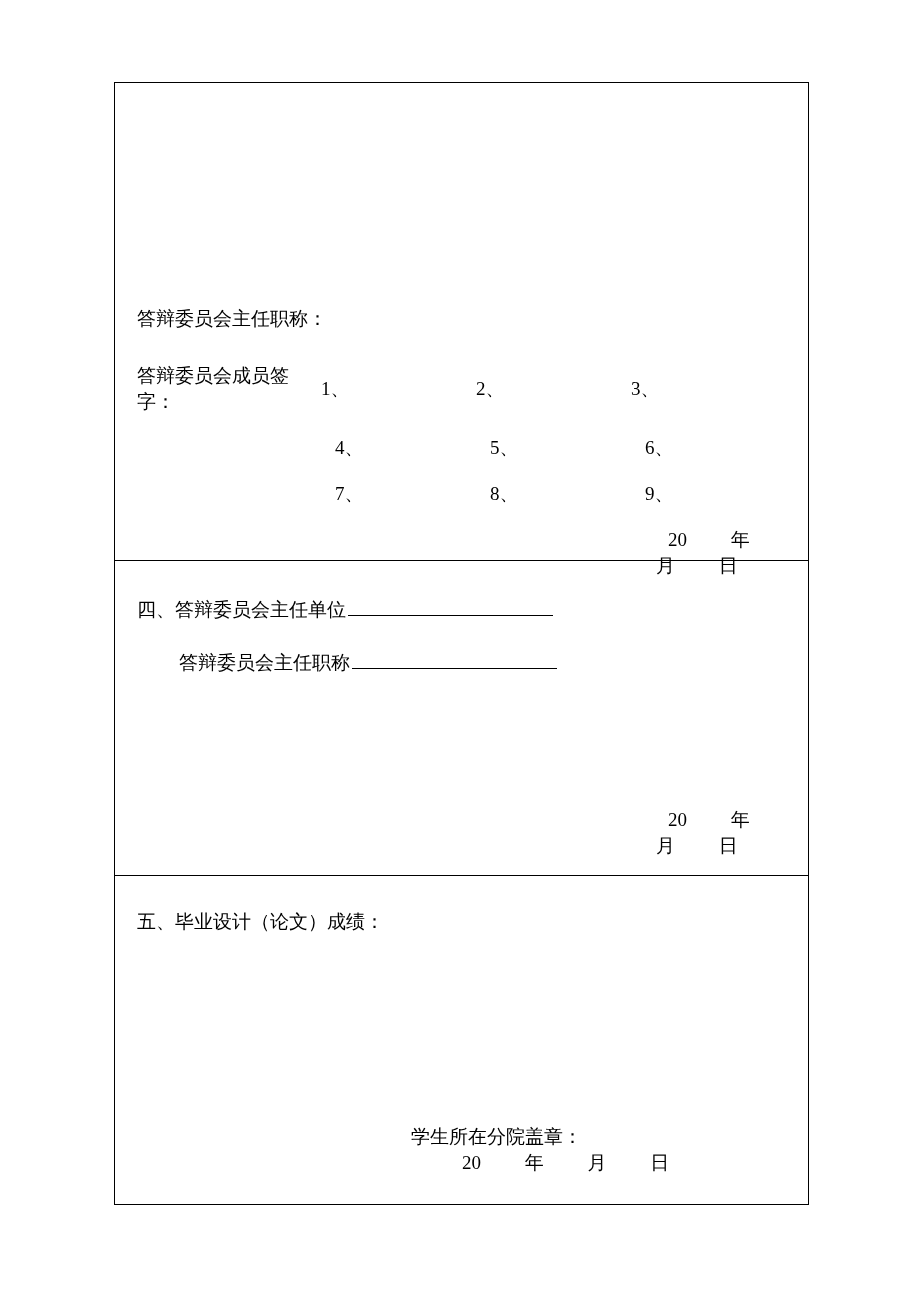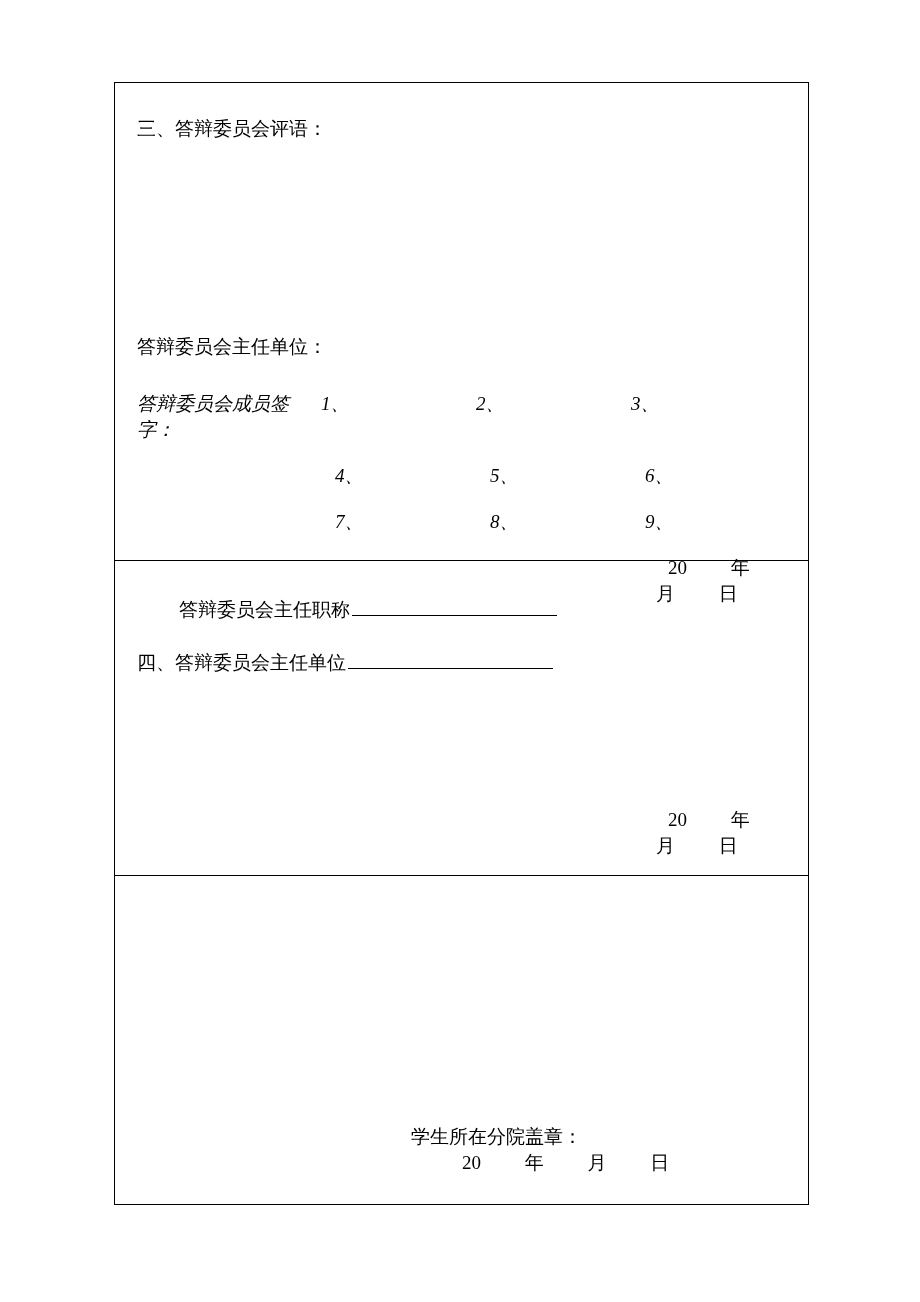--- a/index.html
+++ b/index.html
@@ -45,23 +45,22 @@
     .line {
       margin-bottom: 30px;
       line-height: 28px;
       white-space: nowrap;
     }
     .sig-area {
       margin-top: 190px;
     }
     .sig-row {
       display: flex;
-      align-items: flex-start;
+      align-items: center;
       margin-bottom: 20px;
-      font-style: italic;
     }
     .sig-label {
       display: inline-block;
     }
     .sig-cols {
       display: flex;
       flex: 1;
       margin-left: 8px;
     }
     .sig-row.indent .sig-cols {
@@ -117,24 +116,23 @@
     }
   </style>
 </head>
 <body>
 
 <div class="page">
   <div class="form-table">
 
     <div class="cell row1">
       <div class="pad">
-        <div class="line">三、答辩委员会评语：</div>
 
         <div class="sig-area">
-          <div class="line">答辩委员会主任单位：</div>
+          <div class="line">答辩委员会主任职称：</div>
 
           <div class="sig-row">
             <span class="sig-label">答辩委员会成员签字：</span>
             <div class="sig-cols">
               <span class="sig-c">1、</span>
               <span class="sig-c">2、</span>
               <span class="sig-c">3、</span>
             </div>
           </div>
 
@@ -161,39 +159,42 @@
               <span class="dg">月</span>
               <span class="dg">日</span>
             </span>
           </div>
         </div>
       </div>
     </div>
 
     <div class="cell row2">
       <div class="pad">
+        <div class="line">
+          <span>四、</span><span>答辩委员会主任单位</span><span class="underline-field"></span>
+        </div>
         <div class="line indent-sub">
           <span>答辩委员会主任职称</span><span class="underline-field"></span>
-        </div>
-        <div class="line">
-          <span>四、</span><span>答辩委员会主任单位</span><span class="underline-field"></span>
         </div>
 
         <div class="date-line">
           <span class="date-span">
             <span class="dg first">20</span>
             <span class="dg">年</span>
             <span class="dg">月</span>
             <span class="dg">日</span>
           </span>
         </div>
       </div>
     </div>
 
     <div class="cell row3">
+      <div class="pad">
+        <div class="line">五、毕业设计（论文）成绩：</div>
+      </div>
       <div class="row3-footer">
         <div class="stamp-line">
           <span class="stamp-label">学生所在分院盖章：</span>
           <span class="date-span">
             <span class="dg first">20</span>
             <span class="dg">年</span>
             <span class="dg">月</span>
             <span class="dg">日</span>
           </span>
         </div>

